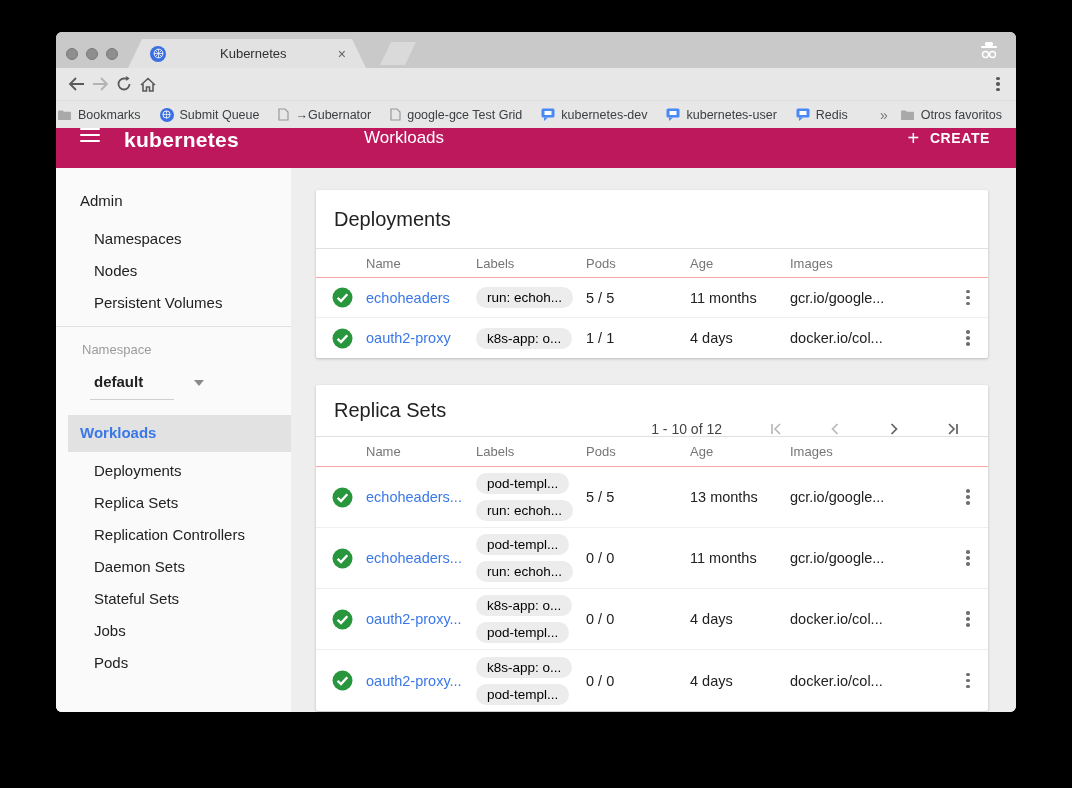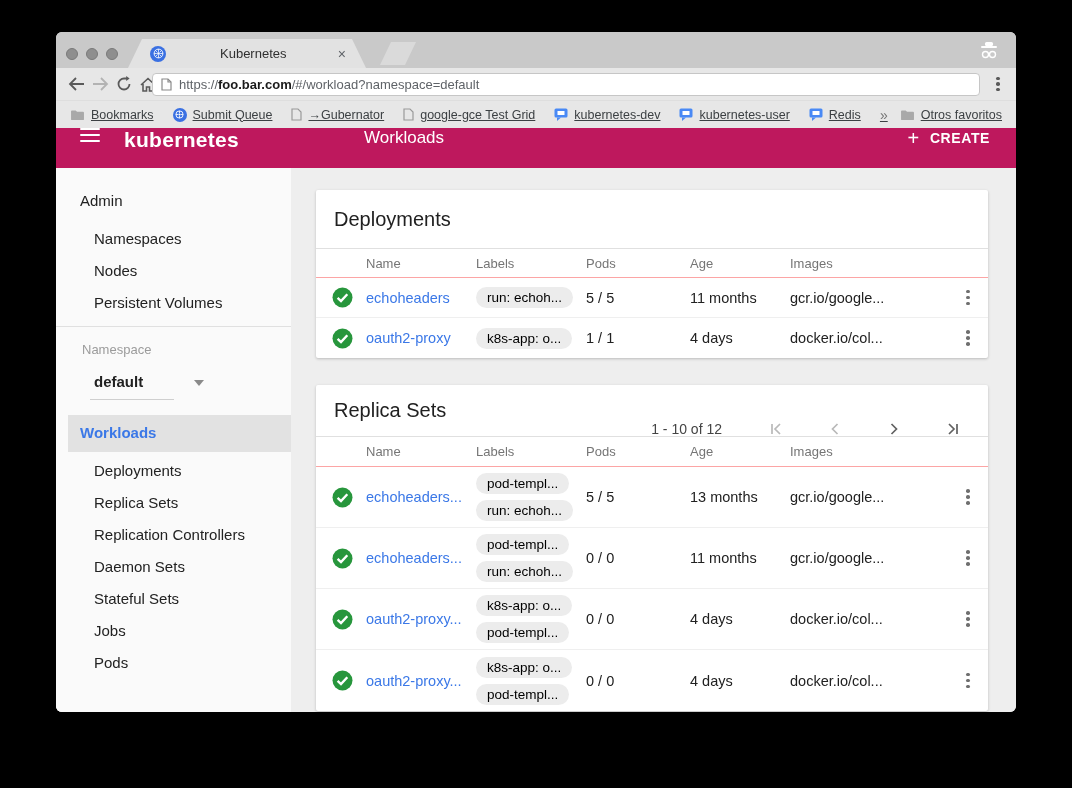--- a/index.html
+++ b/index.html
@@ -25,21 +25,21 @@
   .nav-ico svg{display:block;}
   .urlbar{position:absolute;left:96px;right:36px;top:5px;height:21px;background:#fff;border:1px solid #c6c6c6;
           border-radius:4px;display:flex;align-items:center;padding:0 8px;font-size:13px;}
   .url-scheme,.url-path{color:#5f6368;}
   .url-host{color:#1b1b1b;font-weight:bold;}
   .menu-dots{position:absolute;right:8px;top:6px;width:20px;height:20px;display:flex;flex-direction:column;
              align-items:center;justify-content:center;gap:2px;}
   .menu-dots i{width:3.5px;height:3.5px;border-radius:50%;background:#5a5a5a;}
   
   .bookmarks{height:27px;background:#e7e7e7;border-top:1px solid #dedede;display:flex;align-items:center;
-             padding:0 10px 0 14px;font-size:12.5px;color:#3c4043;text-decoration:underline;}
+             padding:0 10px 0 1px;font-size:12.5px;color:#3c4043;}
   .bm{display:flex;align-items:center;gap:6px;margin-right:19px;white-space:nowrap;}
   .bm svg{display:block;flex:none;}
   .bm-overflow{margin-left:auto;color:#757575;font-size:14px;margin-right:12px;}
   
   .page{position:relative;height:585px;display:flex;flex-direction:column;}
   .appbar{height:40px;background:#be185d;display:flex;align-items:flex-start;flex:none;color:#fff;}
   .burger{margin-left:24px;width:20px;display:flex;flex-direction:column;gap:4px;}
   .burger i{height:2px;background:#fff;border-radius:1px;}
   .brand{font-size:21px;font-weight:bold;letter-spacing:.3px;margin-left:24px;}
   .page-title{font-size:17px;margin-left:125px;}
@@ -142,29 +142,20 @@
       <svg width="16" height="16" viewBox="0 0 16 16">
             <path d="M13.5 8 A5.5 5.5 0 1 1 8 2.5 H11" fill="none" stroke="#5a5a5a" stroke-width="1.8"></path>
             <path d="M10.2 0 L13.6 2.5 L10.2 5" fill="#5a5a5a"></path>
           </svg>
     </span>
     <span class="nav-ico">
       <svg width="16" height="15" viewBox="0 0 16 15">
             <path d="M1 8 L8 1.5 L15 8 M3 7 V14 H6.5 V10 H9.5 V14 H13 V7" fill="none" stroke="#5a5a5a" stroke-width="1.6"></path>
           </svg>
     </span>
-    <div class="urlbar">
-      <svg width="11" height="13" viewBox="0 0 11 13" style="margin-right:7px;flex:none">
-            <path d="M1 1 H7 L10 4 V12 H1 Z" fill="none" stroke="#8a8a8a" stroke-width="1.2"></path>
-            <path d="M7 1 V4 H10" fill="none" stroke="#8a8a8a" stroke-width="1.2"></path>
-          </svg>
-      <span class="url-scheme">https://</span>
-          <span class="url-host">foo.bar.com</span>
-          <span class="url-path">/#/workload?namespace=default</span>
-    </div>
     <div class="menu-dots">
           <i></i>
           <i></i>
           <i></i>
         </div>
   </div>
 
   <div class="bookmarks">
     <span class="bm">
       <svg width="15" height="12" viewBox="0 0 16 13">

